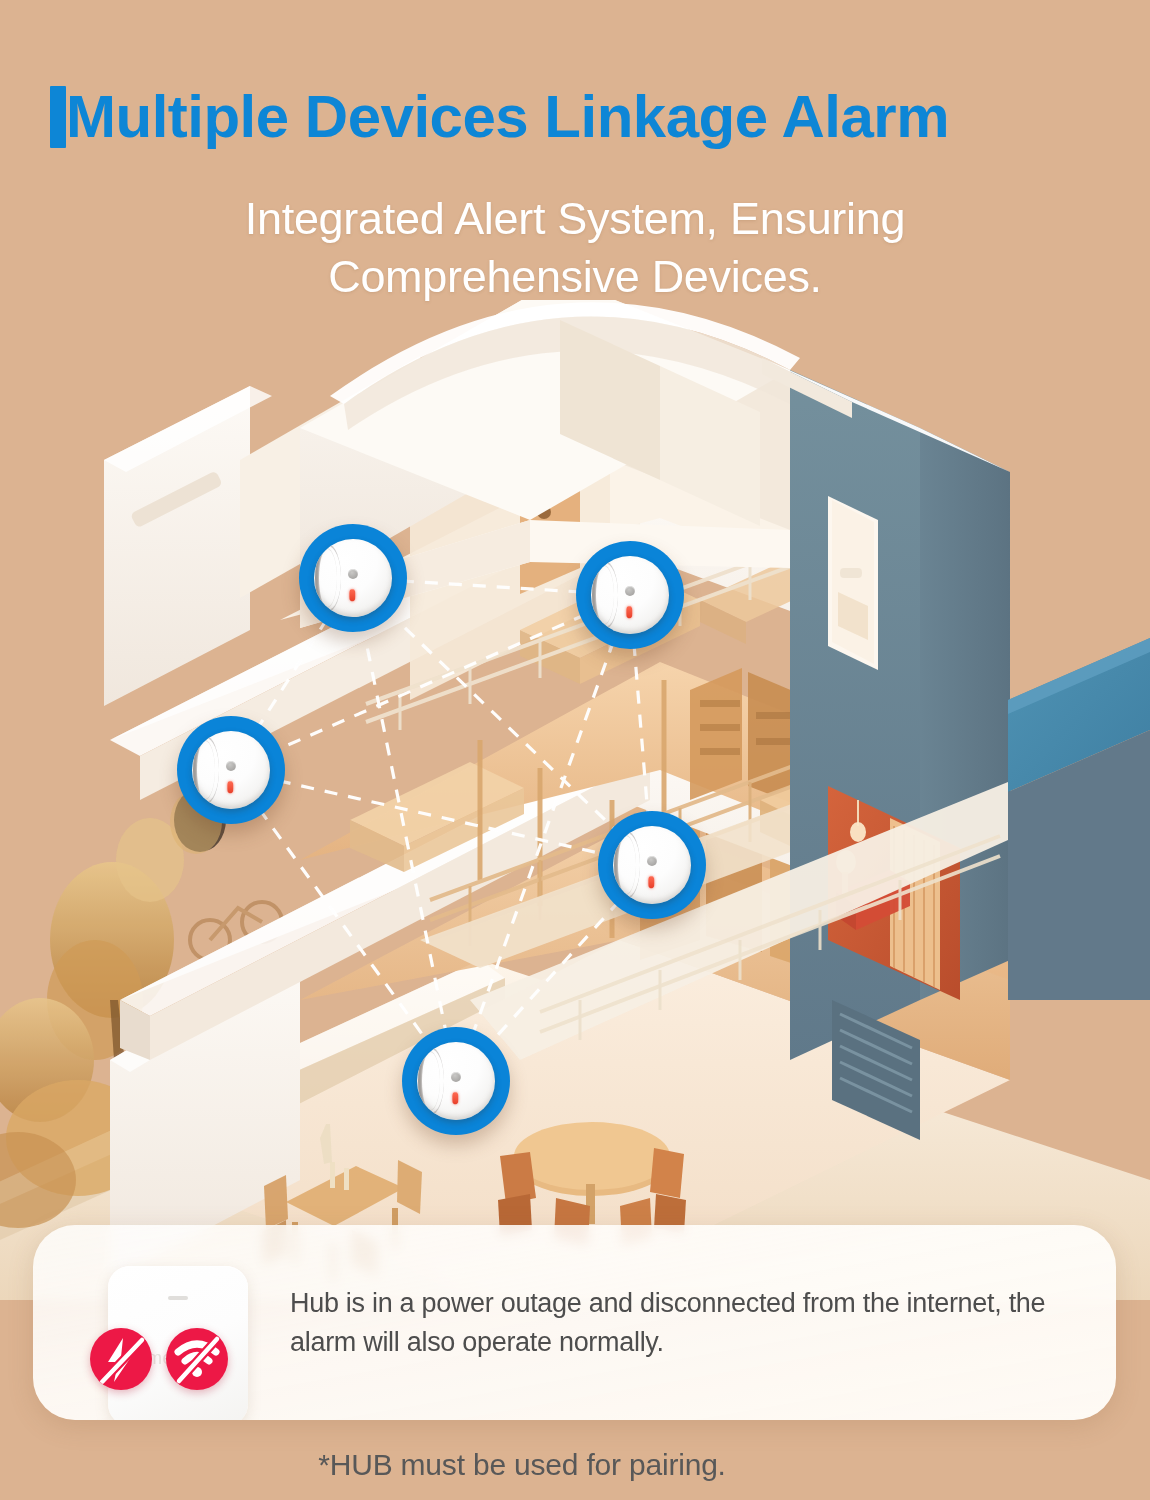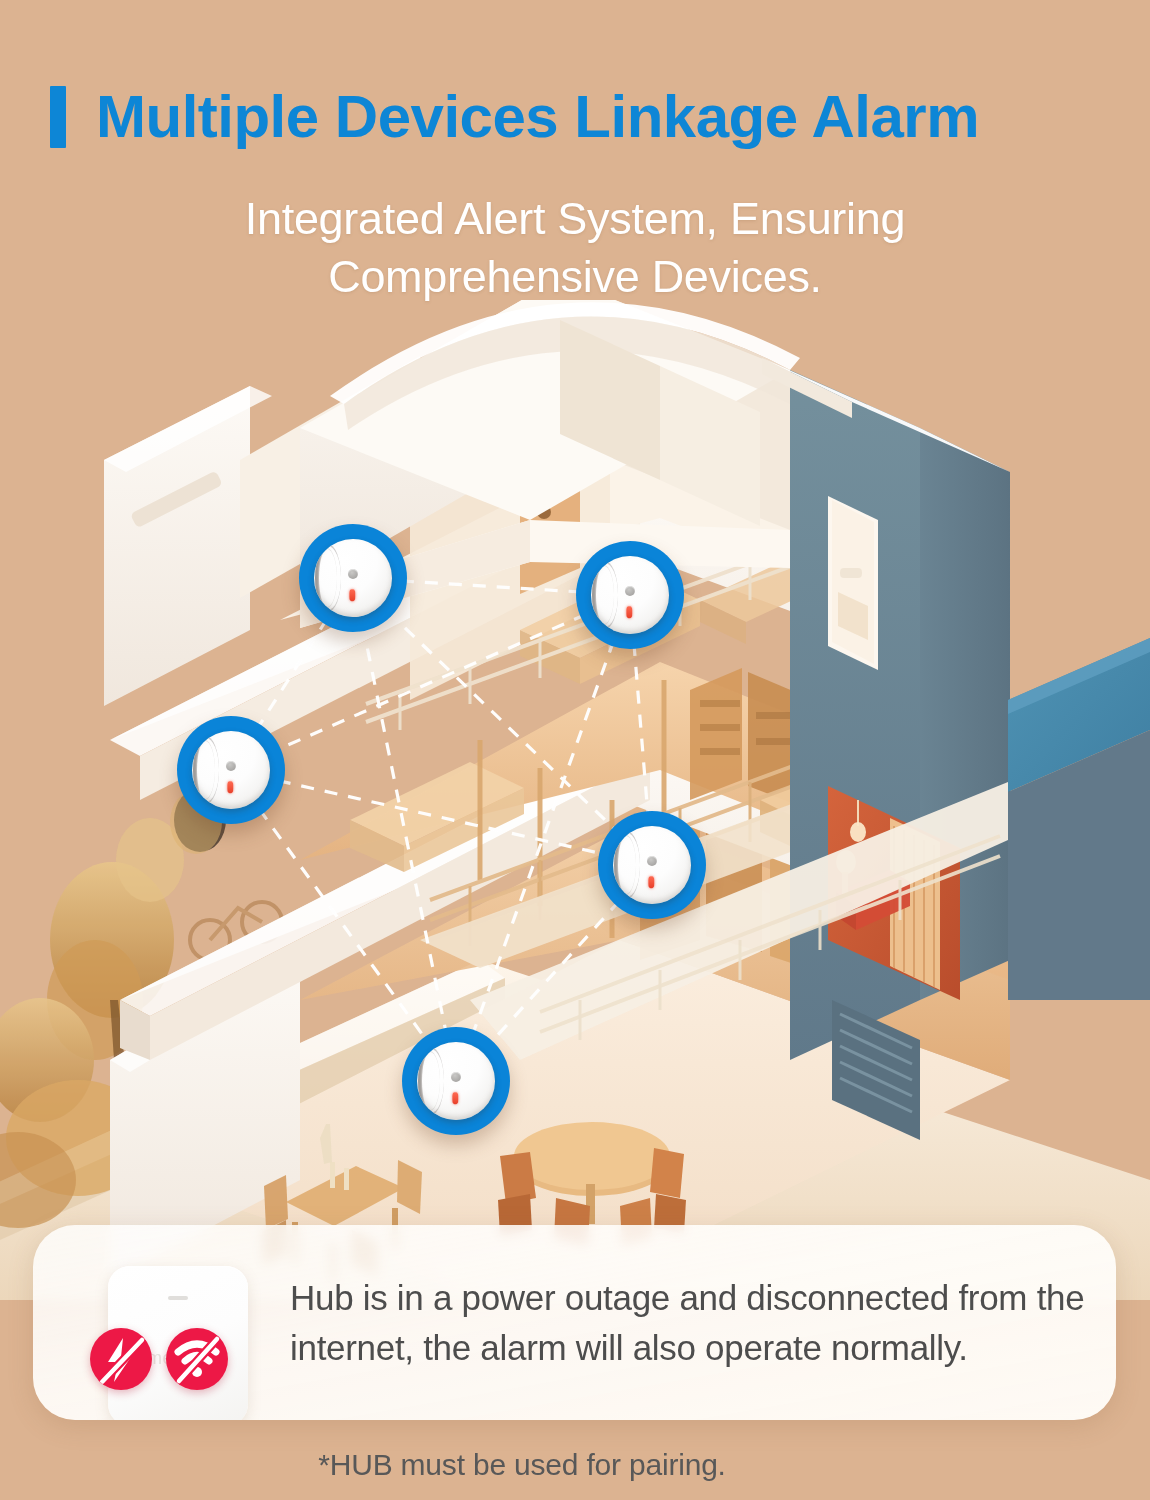--- a/index.html
+++ b/index.html
@@ -18,21 +18,21 @@
       radial-gradient(ellipse 60% 45% at 10% 8%, #c9a288 0%, rgba(201,162,136,0) 65%),
       radial-gradient(ellipse 90% 60% at 50% 100%, #e6bd92 0%, rgba(230,189,146,0) 70%),
       linear-gradient(160deg, #c9a489 0%, #d9b293 25%, #e5c5a1 55%, #e8c79f 78%, #dfb punteggio 100%),
       linear-gradient(160deg, #c9a489 0%, #d9b293 25%, #e5c5a1 55%, #e8c79f 78%, #dcb08a 100%);
   }
 
   
   #header { position:absolute; top:0; left:0; width:1150px; z-index:40; }
   #title-row {
     position:absolute; top:86px; left:50px; width:1070px;
-    display:flex; align-items:center; gap:30px;
+    display:flex; align-items:center; 
   }
   #accent-bar {
     width:16px; height:62px; background:#0d86d6; border-radius:1px; flex:0 0 auto;
   }
   #title {
     font-size:60px; font-weight:bold; color:#0d86d6;
     letter-spacing:-0.5px; white-space:nowrap; line-height:1;
   }
   #subtitle {
     position:absolute; top:190px; left:0; width:1150px;
@@ -144,21 +144,21 @@
     overflow:hidden;
   }
   #badge-power { left:2px; }
   #badge-wifi  { left:78px; }
   .badge svg { width:62px; height:62px; display:block; }
 
   #card-text {
     flex:1 1 auto;
     padding:0 28px 0 22px;
     color:#4d4d4d;
-    font-size:35px;
+    font-size:27px;
     line-height:1.42;
     letter-spacing:-.3px;
   }
 
   
   #footnote {
     position:absolute; left:0; top:1448px; width:1044px;
     text-align:center;
     color:#585858; font-size:30px; letter-spacing:-.2px;
     z-index:50;

